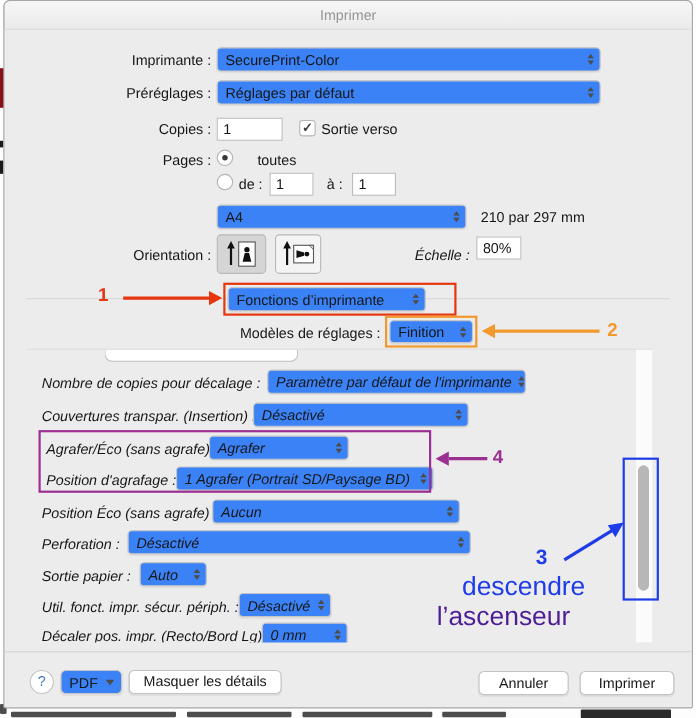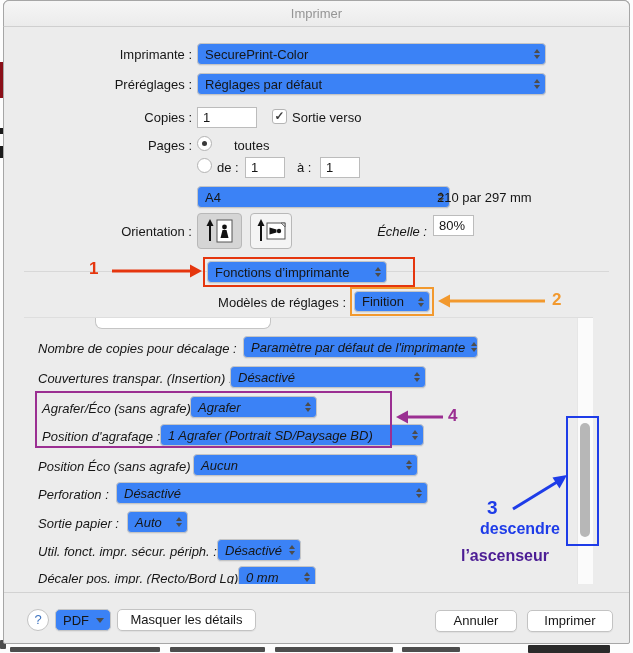--- a/index.html
+++ b/index.html
@@ -42,21 +42,21 @@
   .obtn.uns{background:#f4f4f4;}
   
   .scrollclip{position:absolute;left:24px;top:318px;width:553px;height:266px;overflow:hidden;font-style:italic;}
   .track{position:absolute;left:577px;top:318px;width:16px;height:266px;background:#fbfbfb;border-left:1px solid #e6e6e6;box-sizing:border-box;}
   .thumb{position:absolute;left:580px;top:423px;width:10px;height:114px;background:#b7b7b7;border-radius:5px;}
   .partialpop{position:absolute;left:71px;top:0;width:176px;height:11px;background:#fff;border:1px solid #c5c5c5;
               border-top:none;border-radius:0 0 7px 7px;box-sizing:border-box;}
   
   .ann-box{position:absolute;box-sizing:border-box;background:transparent;}
   .ann-num{position:absolute;font-weight:bold;font-size:17px;white-space:nowrap;}
-  .ann-cap{position:absolute;font-weight:bold;font-size:16px;text-align:right;white-space:nowrap;}
+  .ann-cap{position:absolute;font-weight:normal;font-size:24px;text-align:left;white-space:nowrap;}
   .arrows{position:absolute;left:0;top:0;width:633px;height:653px;pointer-events:none;}
   .help{position:absolute;left:27px;top:609px;width:22px;height:22px;border-radius:50%;background:#fff;
         border:1px solid #c3c3c3;box-sizing:border-box;text-align:center;line-height:20px;font-size:13px;color:#3f74c0;}
   .pdfchev{width:0;height:0;border-left:4px solid transparent;border-right:4px solid transparent;border-top:5px solid #4c4c4c;
            margin-left:auto;margin-right:6px;}
 </style>
 </head>
 <body>
 
 <div class="page">
@@ -102,21 +102,21 @@
       <span class="dot"></span>
     </div>
   <div class="lbl" style="left:218px;top:138px;margin-left:16px;">toutes</div>
 
   <div class="radio" style="left:197px;top:158px;"></div>
   <div class="lbl" style="left:217px;top:160px;">de :</div>
   <input class="tf" style="left: 245px; top: 157px; width: 40px;" value="1">
   <div class="lbl" style="left:297px;top:160px;">à :</div>
   <input class="tf" style="left: 320px; top: 157px; width: 40px;" value="1">
 
-  <div class="pop" style="left:197px;top:186px;width:253px;">
+  <div class="pop" style="left:197px;top:186px;width:227px;">
     <span class="pop-text">A4</span>
     <span class="chev">
         <i class="tu"></i>
         <i class="td"></i>
       </span>
   </div>
   <div class="lbl" style="left:437px;top:190px;">210 par 297 mm</div>
 
   <div class="lbl lbl-r" style="left:40px;top:224px;width:152px;">Orientation :</div>
   <div class="obtn sel" style="left:197px;top:213px;">
@@ -188,21 +188,21 @@
     <div class="lbl" style="left:18px;top:83px;">Agrafer/Éco (sans agrafe) :</div>
     <div class="pop" style="left:166px;top:78px;width:127px;">
       <span class="pop-text">Agrafer</span>
       <span class="chev">
           <i class="tu"></i>
           <i class="td"></i>
         </span>
     </div>
 
     <div class="lbl" style="left:18px;top:111px;">Position d'agrafage :</div>
-    <div class="pop" style="left:136px;top:106px;width:264px;">
+    <div class="pop" style="left:136px;top:106px;width:234px;">
       <span class="pop-text">1 Agrafer (Portrait SD/Paysage BD)</span>
       <span class="chev">
           <i class="tu"></i>
           <i class="td"></i>
         </span>
     </div>
 
     <div class="lbl" style="left:14px;top:141px;">Position Éco (sans agrafe) :</div>
     <div class="pop" style="left:169px;top:136px;width:225px;">
       <span class="pop-text">Aucun</span>

